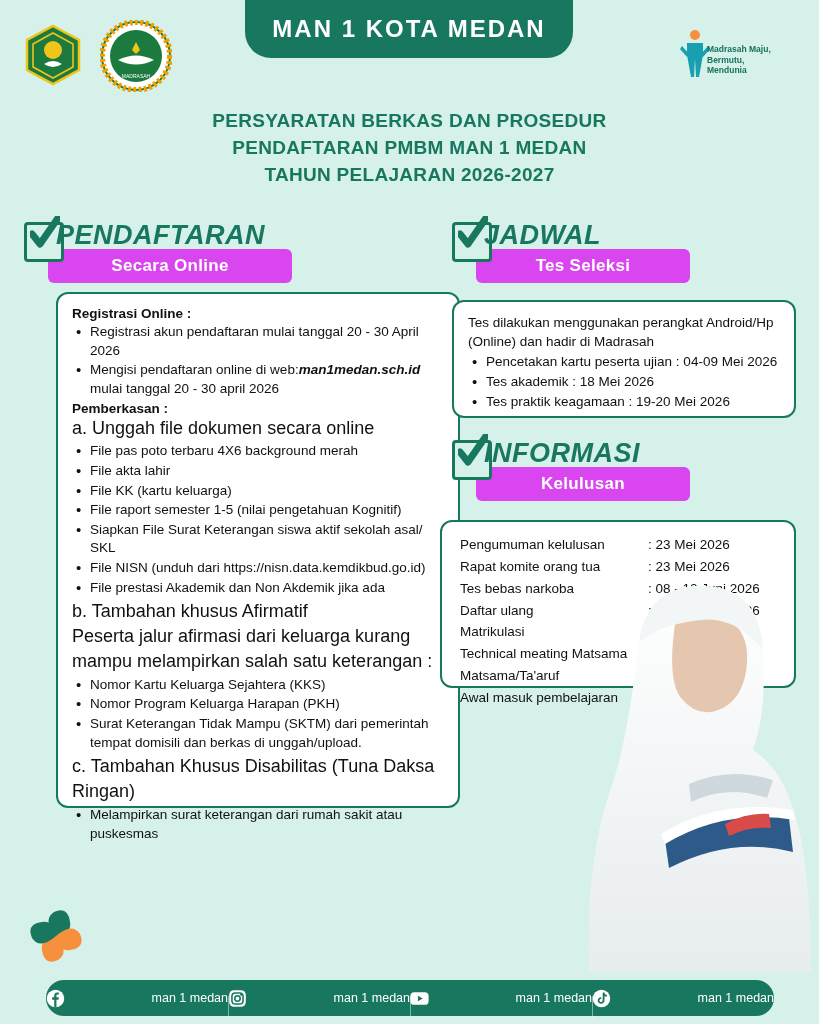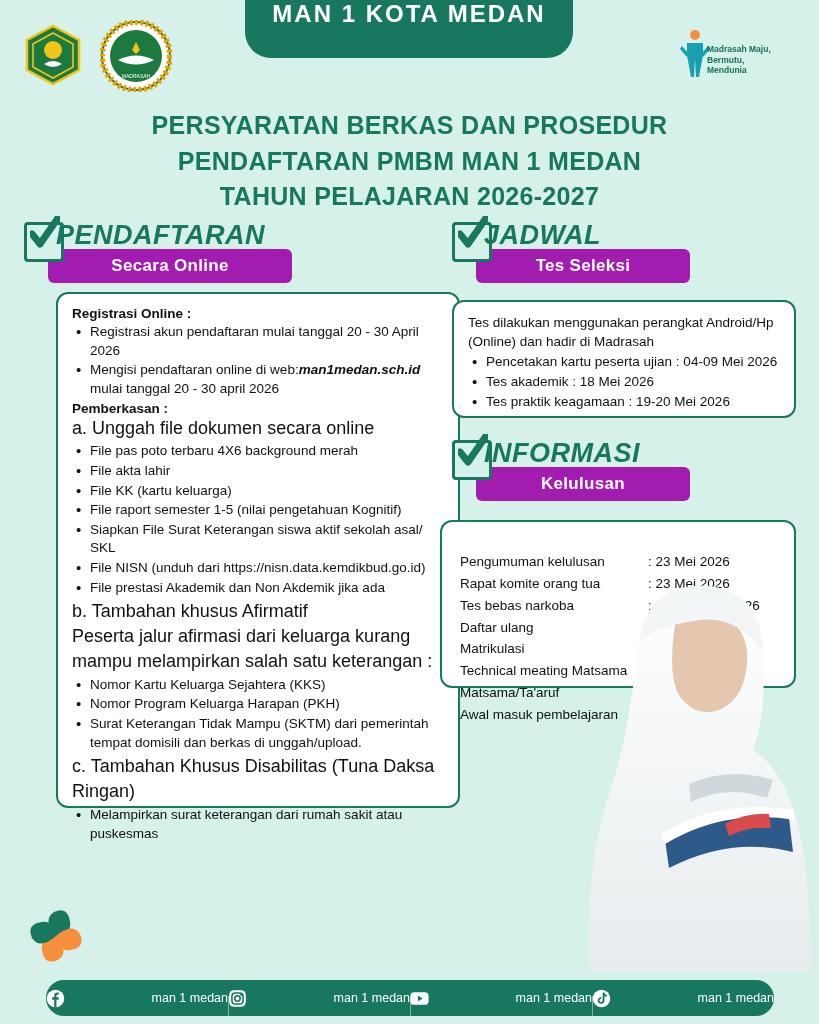--- a/index.html
+++ b/index.html
@@ -14,21 +14,21 @@
     width: 819px; height: 1024px;
     background: #d6f0ea;
   }
   
   .top-banner {
     position: absolute; left: 245px; top: 0;
     width: 328px; height: 58px;
     background: #18775f;
     border-bottom-left-radius: 26px;
     border-bottom-right-radius: 26px;
-    display: flex; justify-content: center;
+    display: flex; align-items: center; justify-content: center;
   }
   .top-banner span {
     color: #ffffff; font-size: 24px; font-weight: bold; letter-spacing: 2px;
   }
   
   .logo-kemenag {
     position: absolute; left: 22px; top: 24px; width: 62px; height: 62px;
   }
   .logo-man {
     position: absolute; left: 100px; top: 20px; width: 72px; height: 72px;
@@ -38,21 +38,21 @@
     width: 120px; height: 56px;
   }
   .logo-madrasah .mm-text {
     position: absolute; left: 28px; top: 18px;
     font-size: 8.5px; color: #16725c; font-weight: bold; line-height: 1.25;
   }
   
   .heading {
     position: absolute; left: 0; top: 108px; width: 819px;
     text-align: center; color: #18775f;
-    font-size: 25px; font-weight: bold; line-height: 1.42;
+    font-size: 19px; font-weight: bold; line-height: 1.42;
     letter-spacing: 0.3px;
   }
   
   .sec-head { position: absolute; }
   .check-box {
     position: absolute; left: 0; top: 0;
     width: 40px; height: 40px; border: 3px solid #18775f;
     border-radius: 4px; background: #d6f0ea;
     z-index: 3;
   }
@@ -61,21 +61,21 @@
     width: 30px; height: 34px; z-index: 4;
   }
   .sec-title {
     position: absolute; left: 32px; top: -2px;
     color: #18775f; font-size: 27px; font-weight: bold;
     font-style: italic; letter-spacing: 0.5px; z-index: 3;
     white-space: nowrap;
   }
   .sec-sub-bar {
     position: absolute; top: 27px;
-    height: 34px; background: #a21caf;
+    height: 34px; background: #d946ef;
     border-radius: 6px;
     display: flex; align-items: center; justify-content: center;
     z-index: 2;
   }
   .sec-sub-bar span {
     color: #ffffff; font-size: 17px; font-weight: bold; letter-spacing: 0.3px;
   }
   
   .card {
     position: absolute;
@@ -248,21 +248,21 @@
       <span>Kelulusan</span>
     </div>
     <div class="check-box"></div>
     <svg class="check-mark" viewBox="0 0 30 34">
       <path d="M2 18 L10 28 L28 2" stroke="#18775f" stroke-width="7" fill="none" stroke-linecap="round" stroke-linejoin="round"></path>
     </svg>
     <div class="sec-title">INFORMASI</div>
   </div>
 
   <div class="card" style="left:440px; top:520px; width:356px; height:168px;">
-    <div class="card-inner" style="padding:29px 18px;">
+    <div class="card-inner" style="padding:12px 18px;">
       <div class="info-row">
           <div class="k">Pengumuman kelulusan</div>
           <div class="v">: 23 Mei 2026</div>
         </div>
       <div class="info-row">
           <div class="k">Rapat komite orang tua</div>
           <div class="v">: 23 Mei 2026</div>
         </div>
       <div class="info-row">
           <div class="k">Tes bebas narkoba</div>

